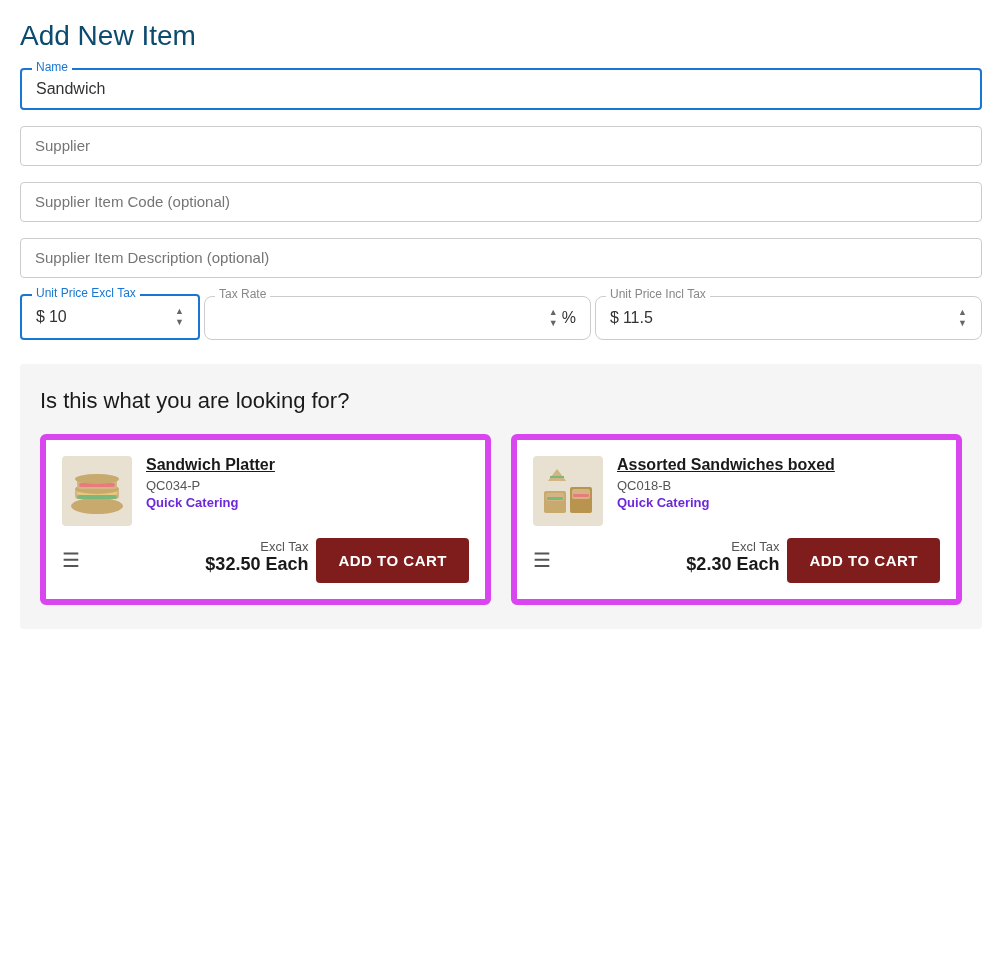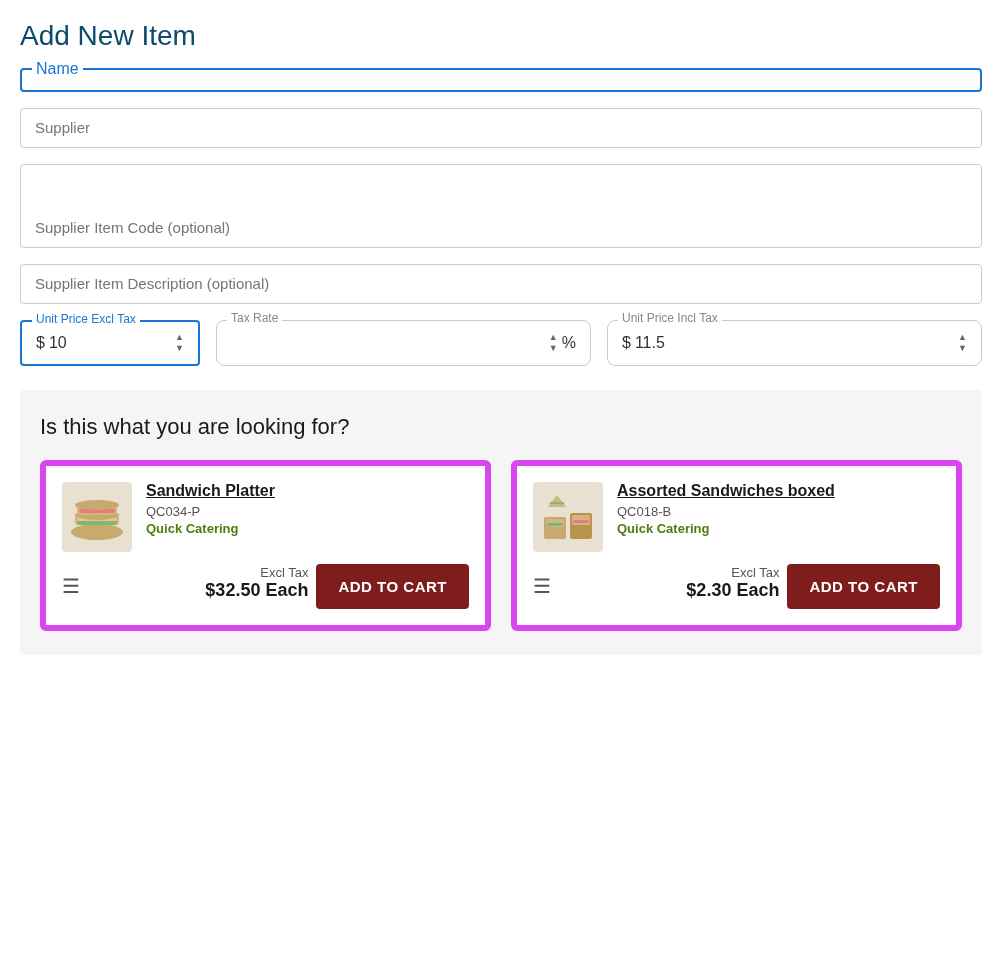--- a/index.html
+++ b/index.html
@@ -32,38 +32,39 @@
 
     .field-wrapper.focused {
       border: 2px solid #1976d2;
     }
 
     .field-label {
       position: absolute;
       top: -10px;
       left: 10px;
       background: #fff;
-      font-size: 16px;
+      font-size: 12px;
       padding: 0 4px;
       color: #1976d2;
     }
 
     .field-wrapper input {
       border: none;
       outline: none;
       font-size: 16px;
       color: #333;
       width: 100%;
       background: transparent;
     }
 
     .price-row {
       display: flex;
-      gap: 16px;
+      gap: 4px;
       margin-bottom: 16px;
+      align-items: flex-end;
     }
 
     .price-field {
       position: relative;
       border: 2px solid #1976d2;
       border-radius: 4px;
       padding: 10px 14px;
       background: #fff;
       display: flex;
       align-items: center;
@@ -213,21 +214,21 @@
 
     .product-code {
       font-size: 13px;
       color: #555;
       margin-bottom: 2px;
     }
 
     .product-supplier {
       font-size: 13px;
       font-weight: 600;
-      color: #4d7c0f;
+      color: #6d28d9;
     }
 
     .menu-icon {
       cursor: pointer;
       color: #555;
       font-size: 20px;
     }
 
     .price-info {
       text-align: right;
@@ -273,32 +274,33 @@
     }
   </style>
 </head>
 <body>
 
 <h1>Add New Item</h1>
 
 <div class="form-section">
   <div class="field-wrapper focused">
     <span class="field-label">Name</span>
+    <input type="text" value="Sandwich" style="">
   </div>
 </div>
 
 <div class="form-section">
   <div class="field-wrapper">
     <input type="text" style="border: none; outline: none; font-size: 15px; color: #a21caf; width: 100%; background: transparent;" placeholder="Supplier">
   </div>
 </div>
 
 <div class="form-section">
   <div class="field-wrapper">
-    <input type="text" style="border: none; outline: none; font-size: 15px; color: #a16207; width: 100%; background: transparent; margin-top: 44px;" placeholder="Supplier Item Code (optional)">
+    <input type="text" style="border: none; outline: none; font-size: 15px; color: #a16207; width: 100%; background: transparent;" placeholder="Supplier Item Code (optional)">
   </div>
 </div>
 
 <div class="form-section">
   <div class="field-wrapper">
     <input type="text" style="border: none; outline: none; font-size: 15px; color: rgb(170, 170, 170); width: 100%; background: transparent;" placeholder="Supplier Item Description (optional)">
   </div>
 </div>
 
 <div class="price-row">

